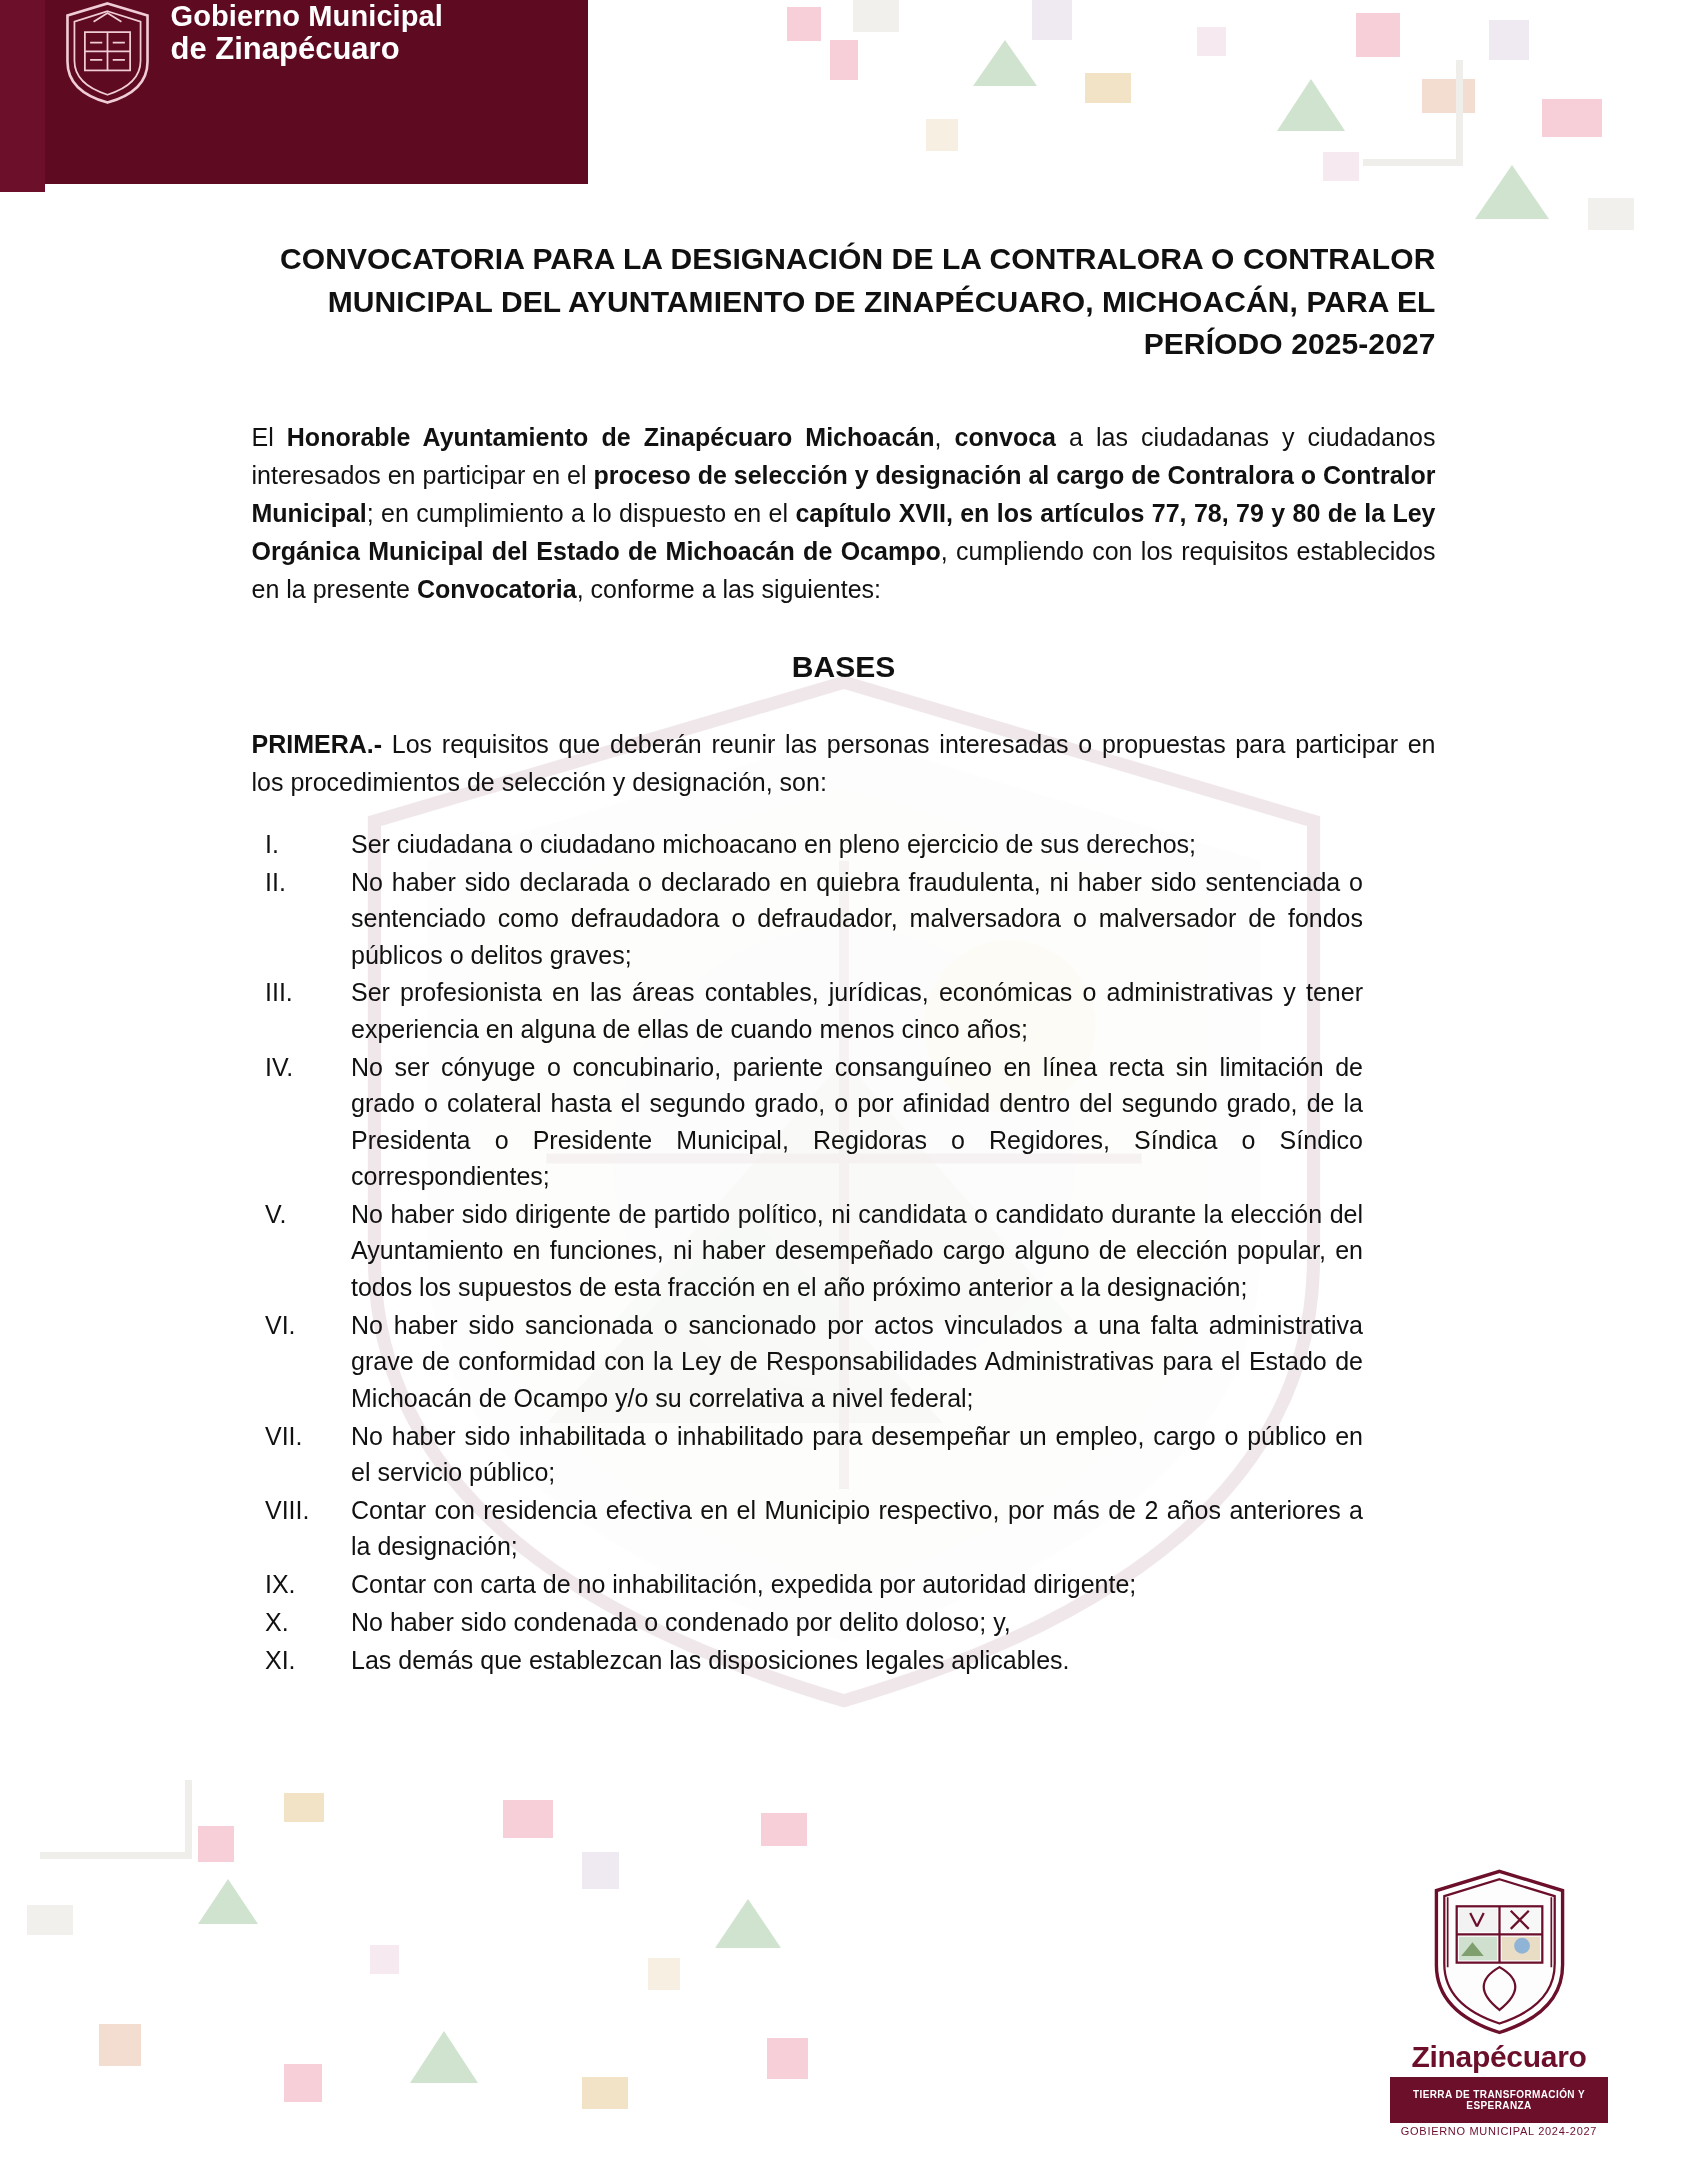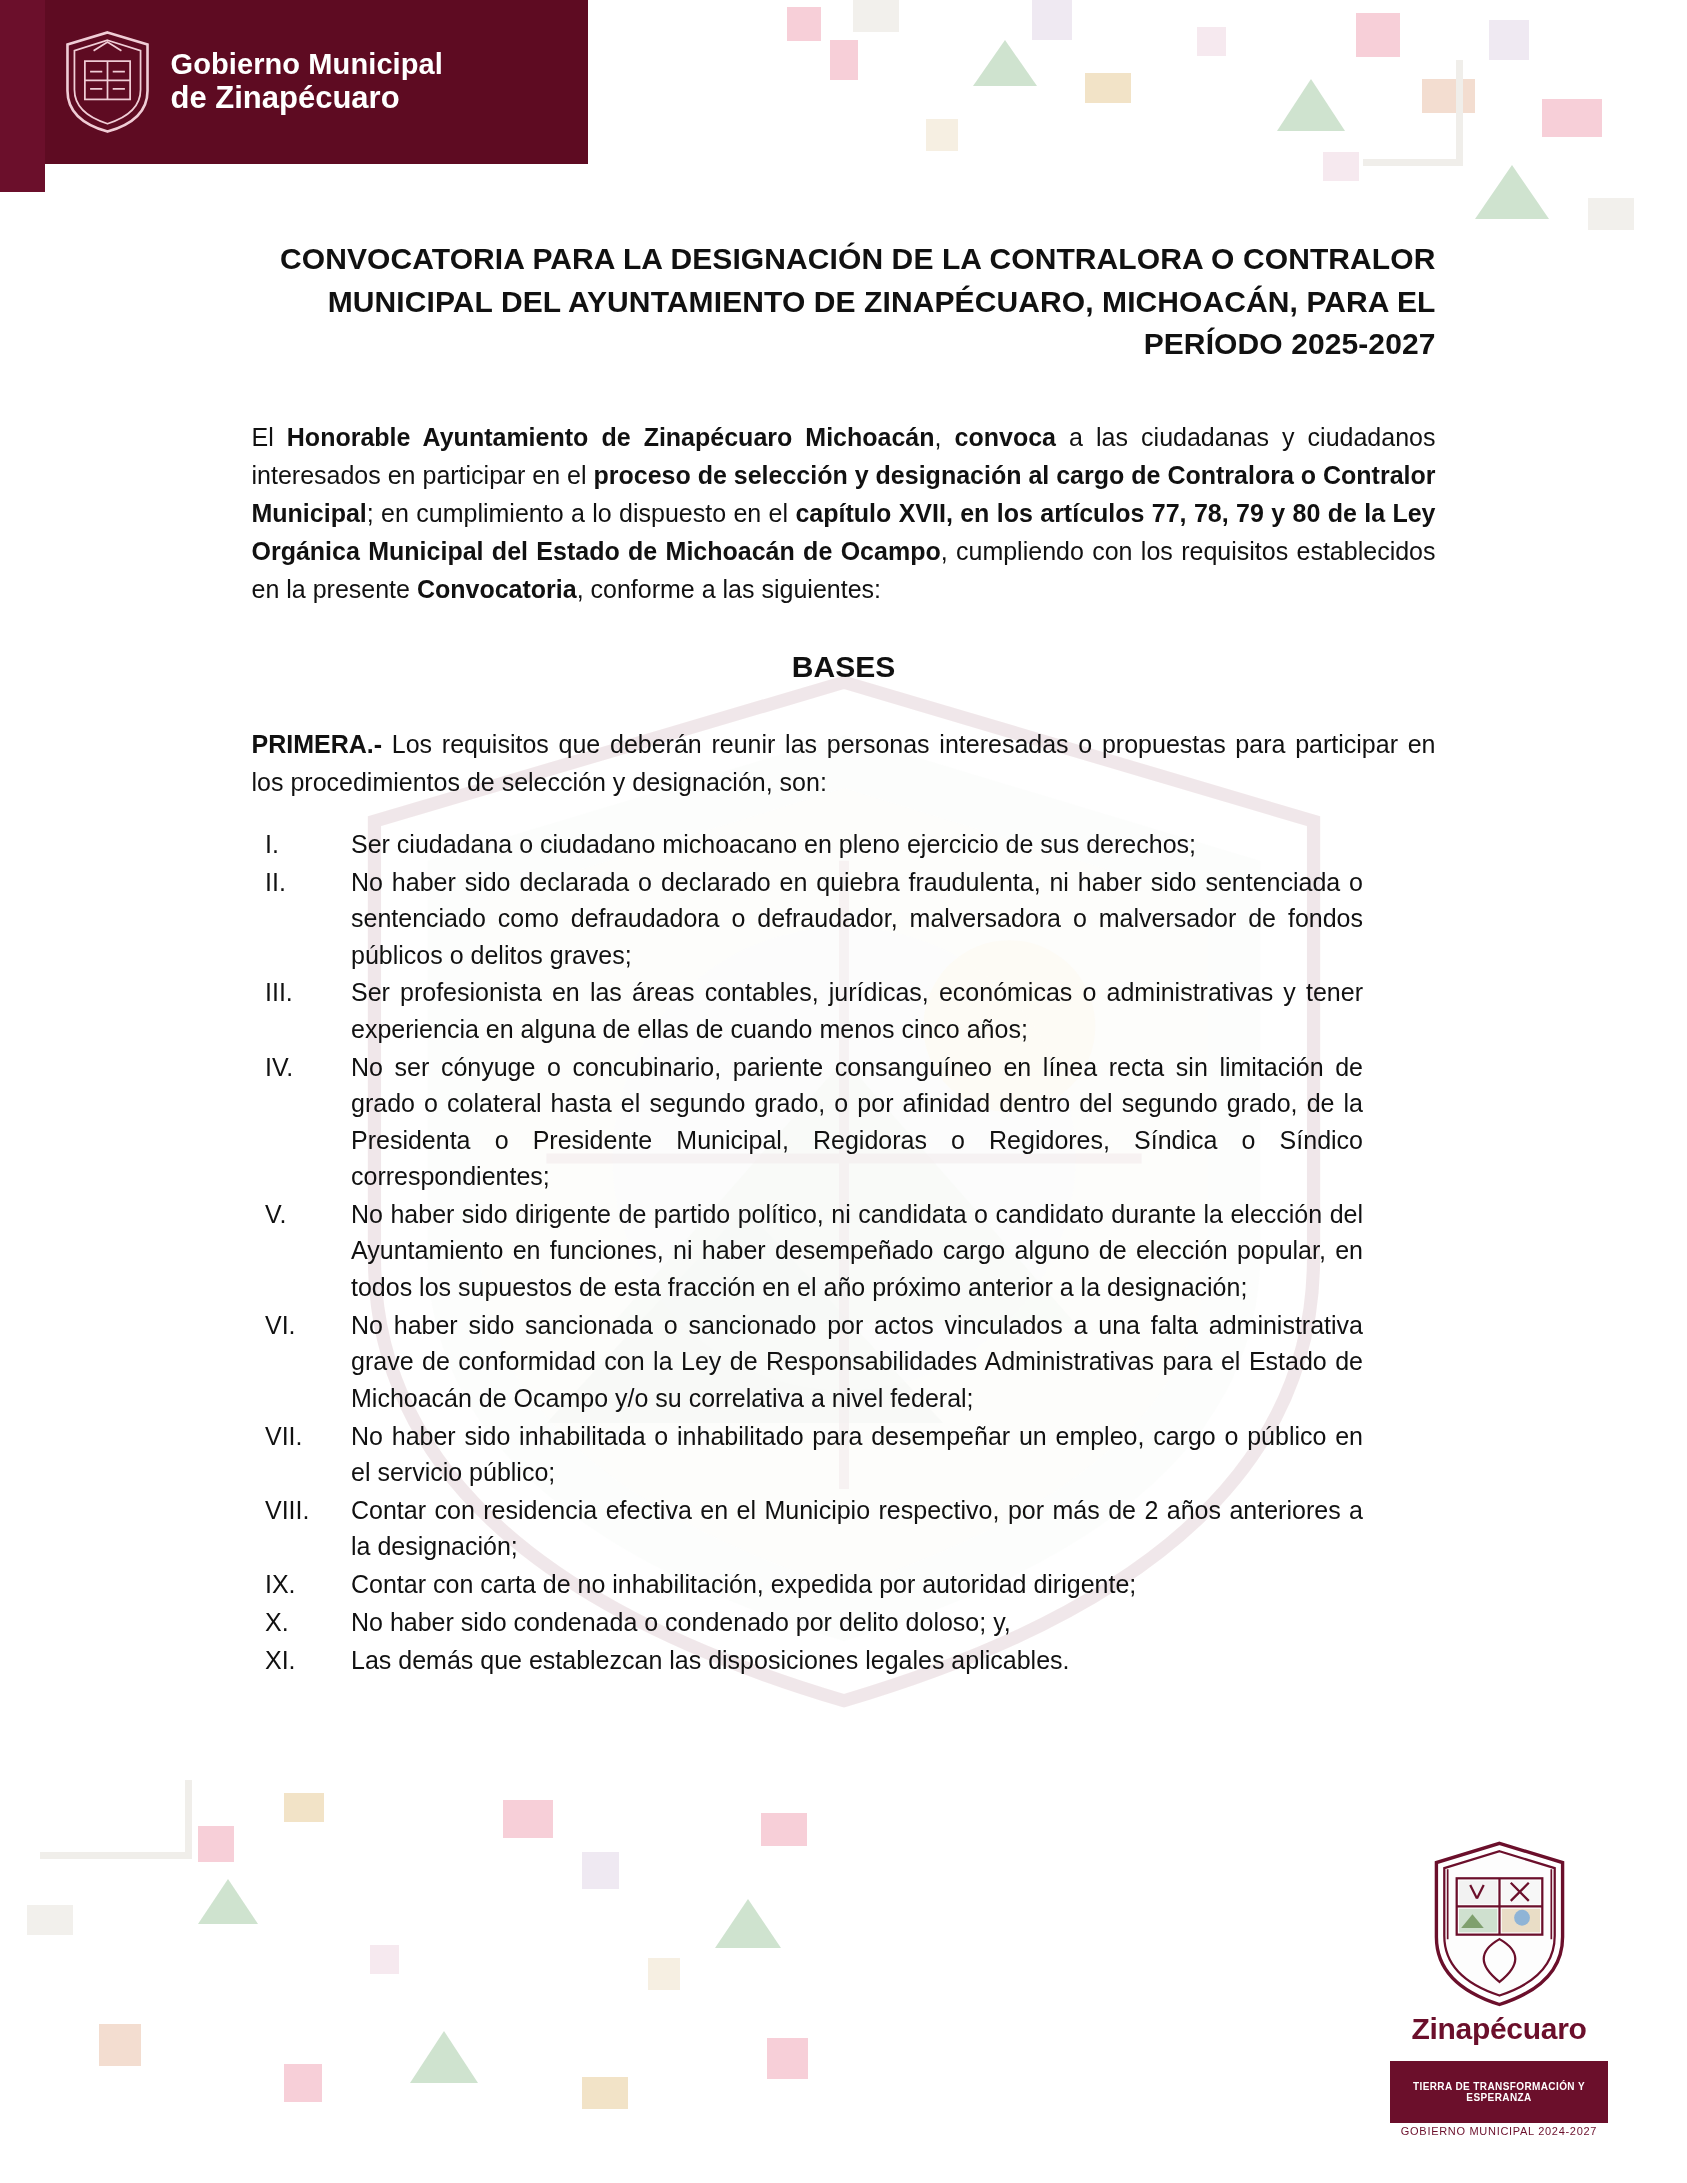--- a/index.html
+++ b/index.html
@@ -46,25 +46,24 @@
     width: 45px;
     height: 192px;
     background: #6b0f2b;
     z-index: 3;
   }
   .header-box {
     position: absolute;
     left: 45px;
     top: 0;
     width: 543px;
-    height: 164px;
+    height: 184px;
     background: #5e0b22;
     z-index: 3;
     display: flex;
-    align-items: center;
     padding-left: 18.5px;
     box-sizing: border-box;
   }
   .crest-small {
     width: 87px;
     height: 106px;
     flex: 0 0 auto;
     margin-right: 20px;
   }
   .gov-title {
@@ -166,27 +165,27 @@
     display: block;
   }
   .footer-word {
     font-size: 30px;
     font-weight: bold;
     color: #6b0f2b;
     letter-spacing: -0.3px;
     margin-top: 2.6px;
   }
   .footer-strip {
-    margin-top: 15px;
+    margin-top: 3px;
     background: #6b0f2b;
     color: #fff;
     font-size: 10px;
     font-weight: bold;
     letter-spacing: 0.4px;
-    padding: 20px 0;
+    padding: 12px 0;
   }
   .footer-sub {
     font-size: 11px;
     color: #6b0f2b;
     letter-spacing: 0.7px;
     margin-top: 2px;
   }
 </style>
 </head>
 <body>

